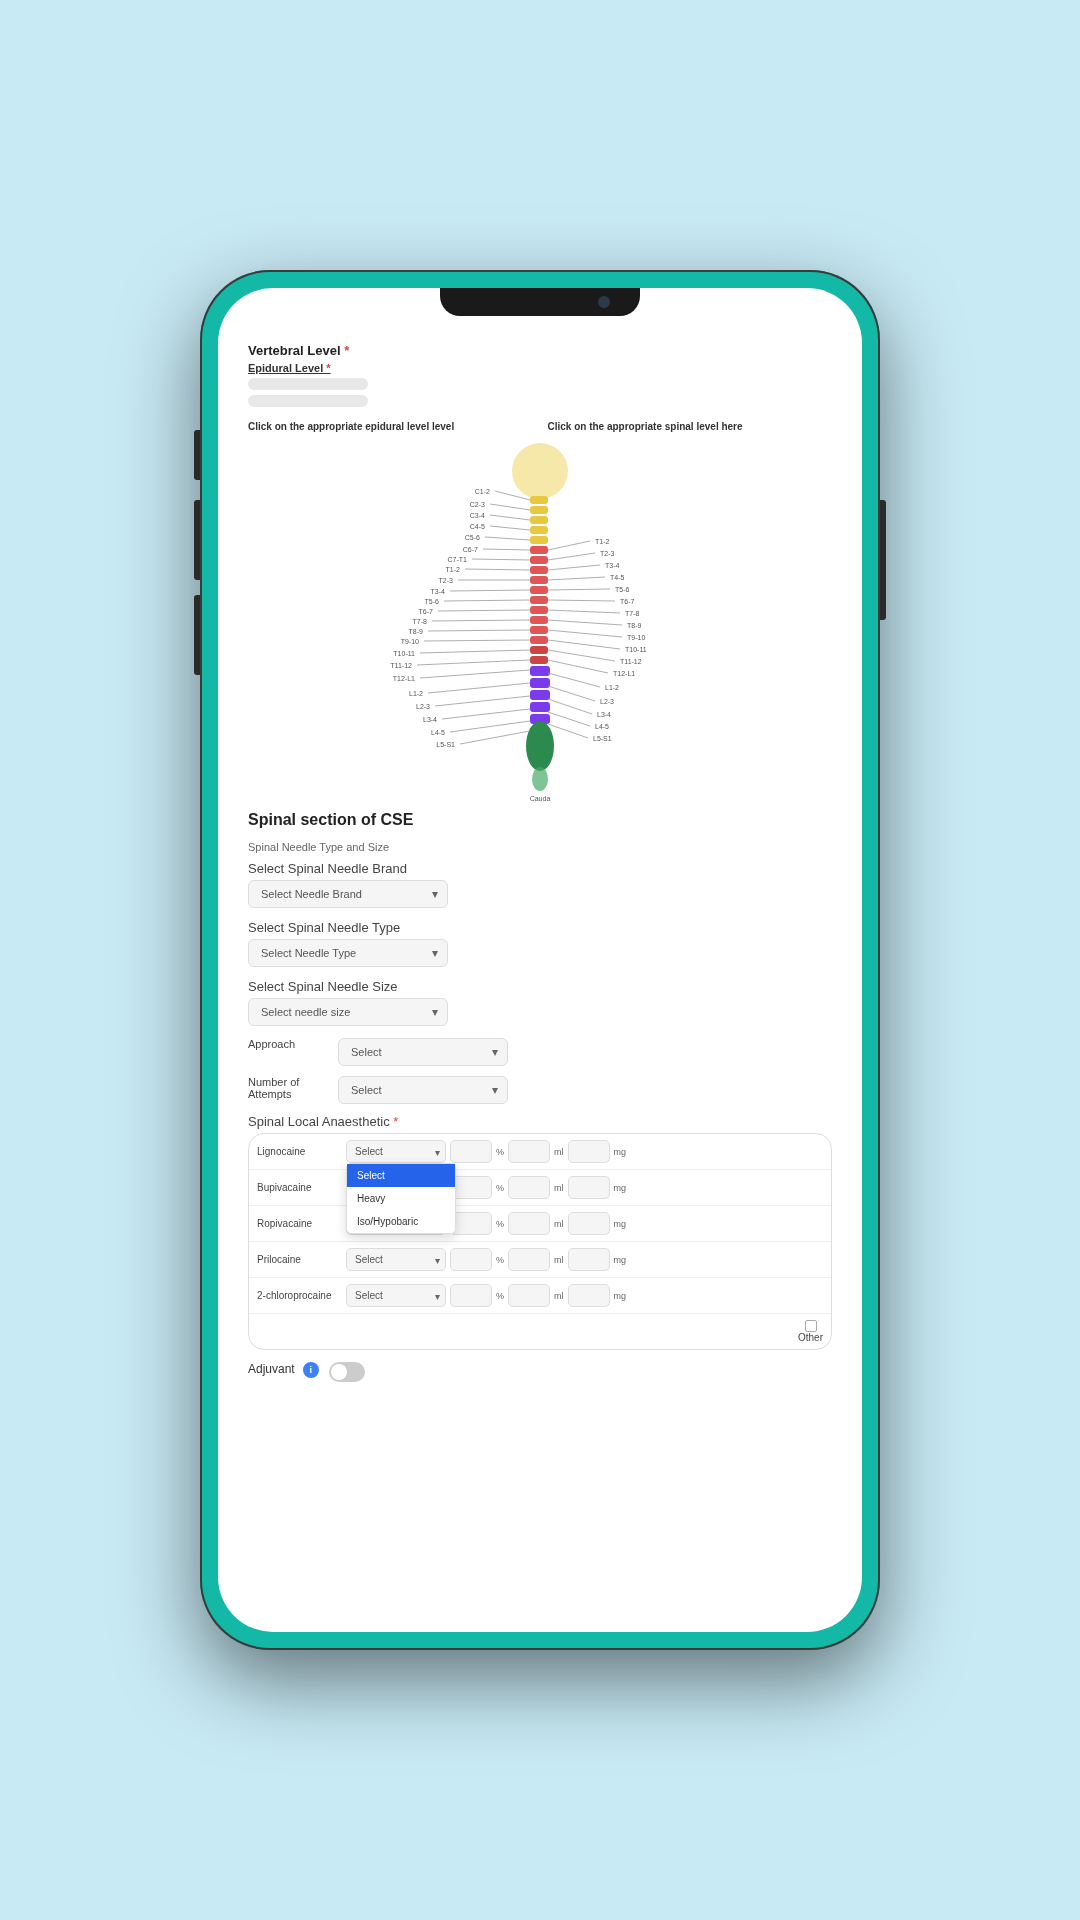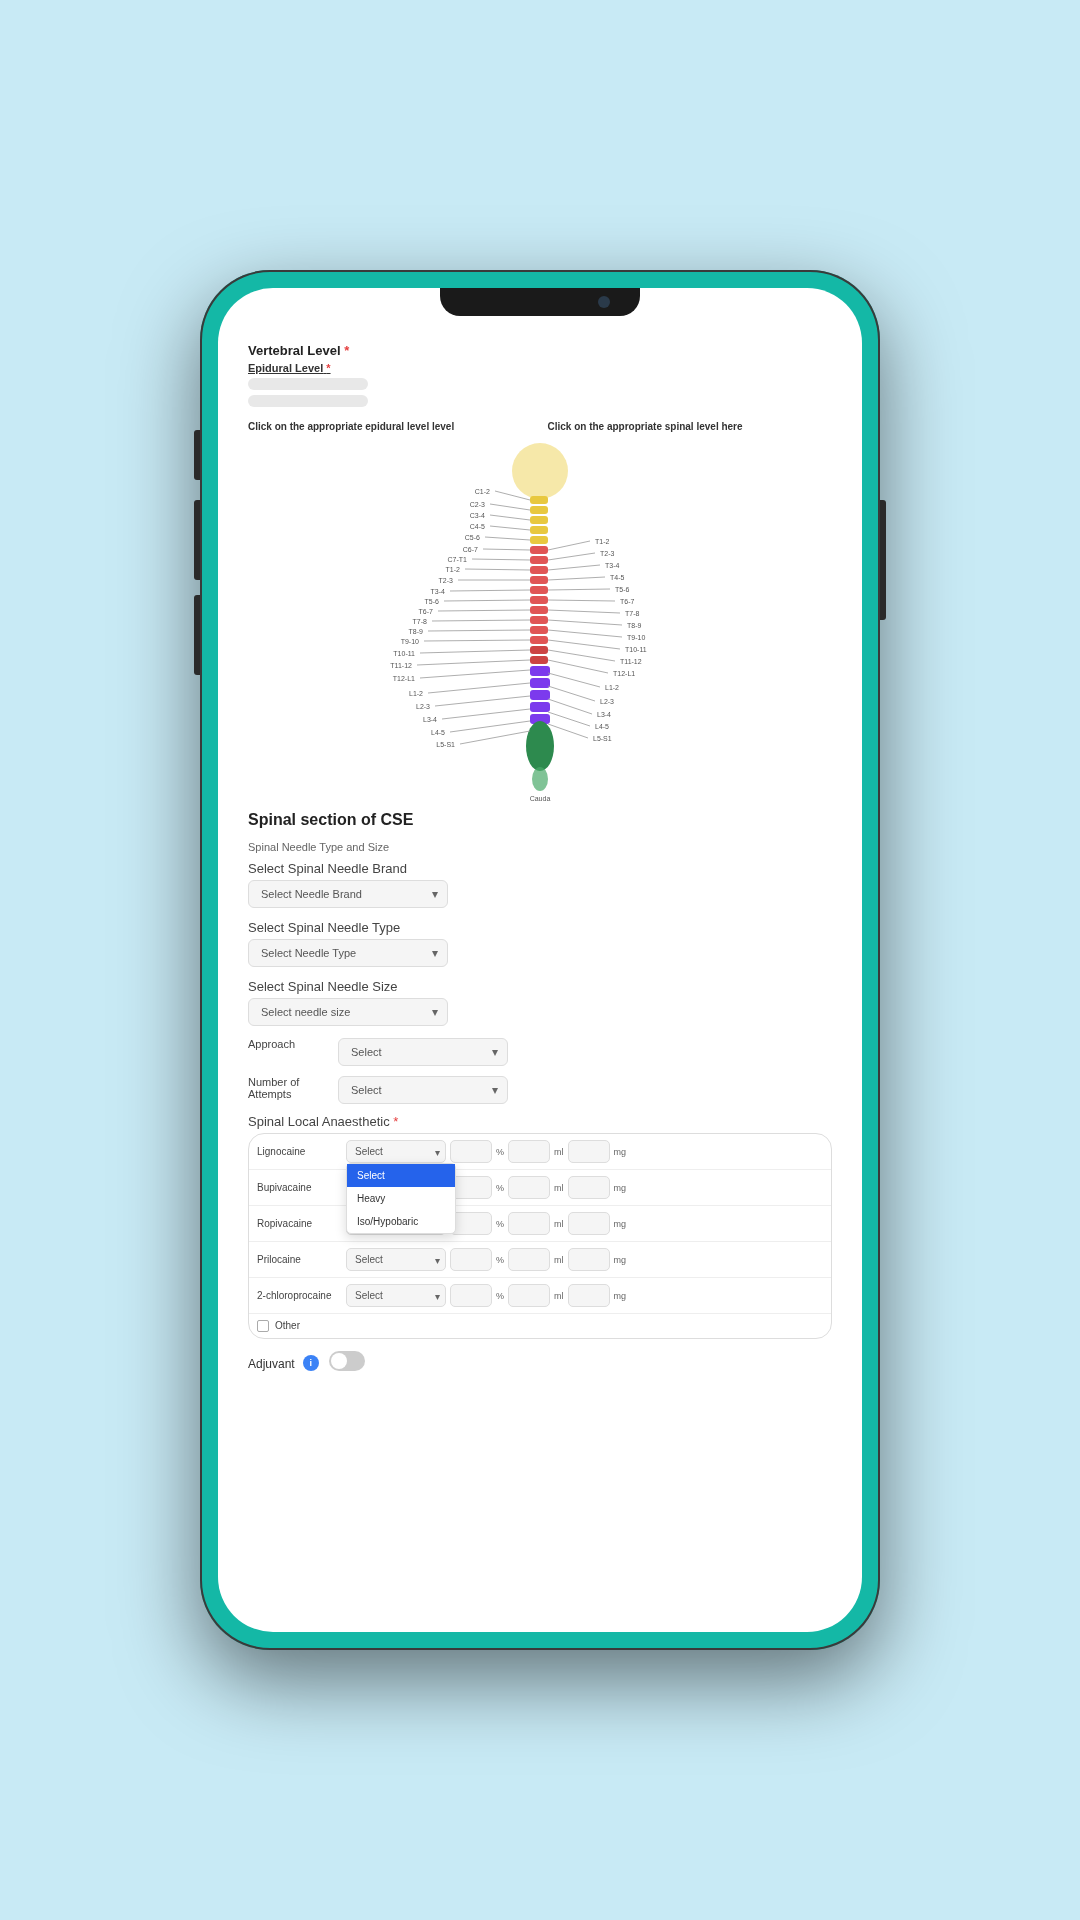--- a/index.html
+++ b/index.html
@@ -277,39 +277,40 @@
       color: #333;
       cursor: pointer;
     }
     .dropdown-option.selected {
       background: #2563eb;
       color: white;
     }
 
     .other-row {
       display: flex;
-      align-items: flex-start;
+      align-items: flex-end;
       padding: 6px 8px;
+      flex-direction: column;
     }
     .other-checkbox {
       width: 12px;
       height: 12px;
       border: 1px solid #aaa;
       border-radius: 2px;
       margin-right: 6px;
       background: white;
     }
     .other-label {
       font-size: 10px;
       color: #444;
     }
 
     .adjuvant-row {
       display: flex;
-      align-items: flex-end;
+      align-items: flex-start;
       margin-top: 12px;
       margin-bottom: 12px;
     }
     .adjuvant-label {
       font-size: 12px;
       color: #333;
       font-weight: 500;
       margin-right: 8px;
     }
     .info-icon {

